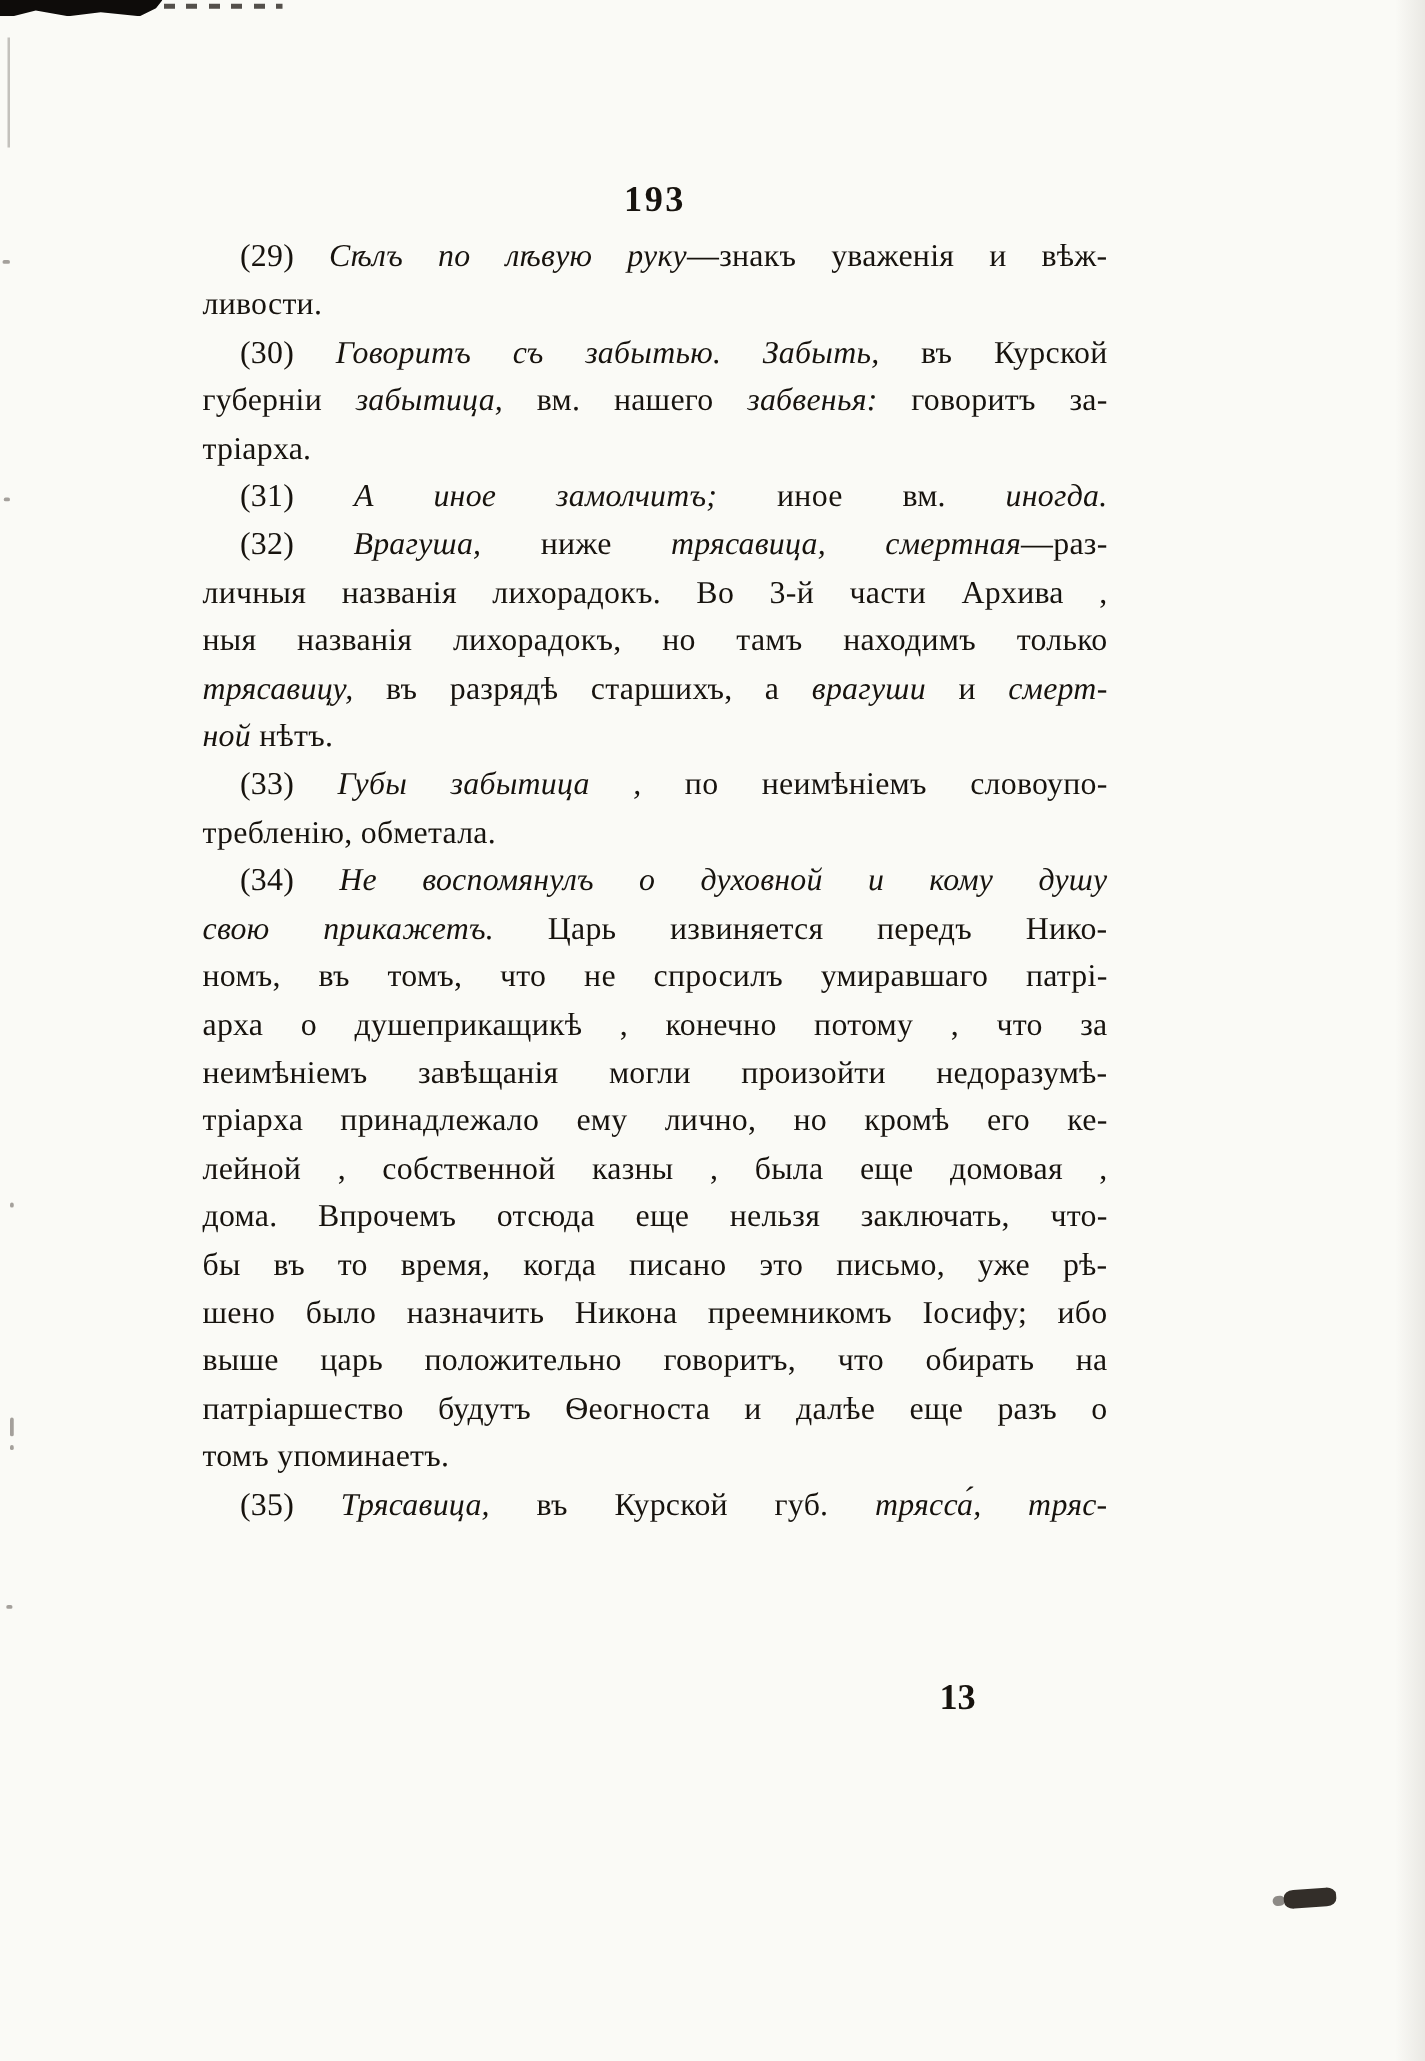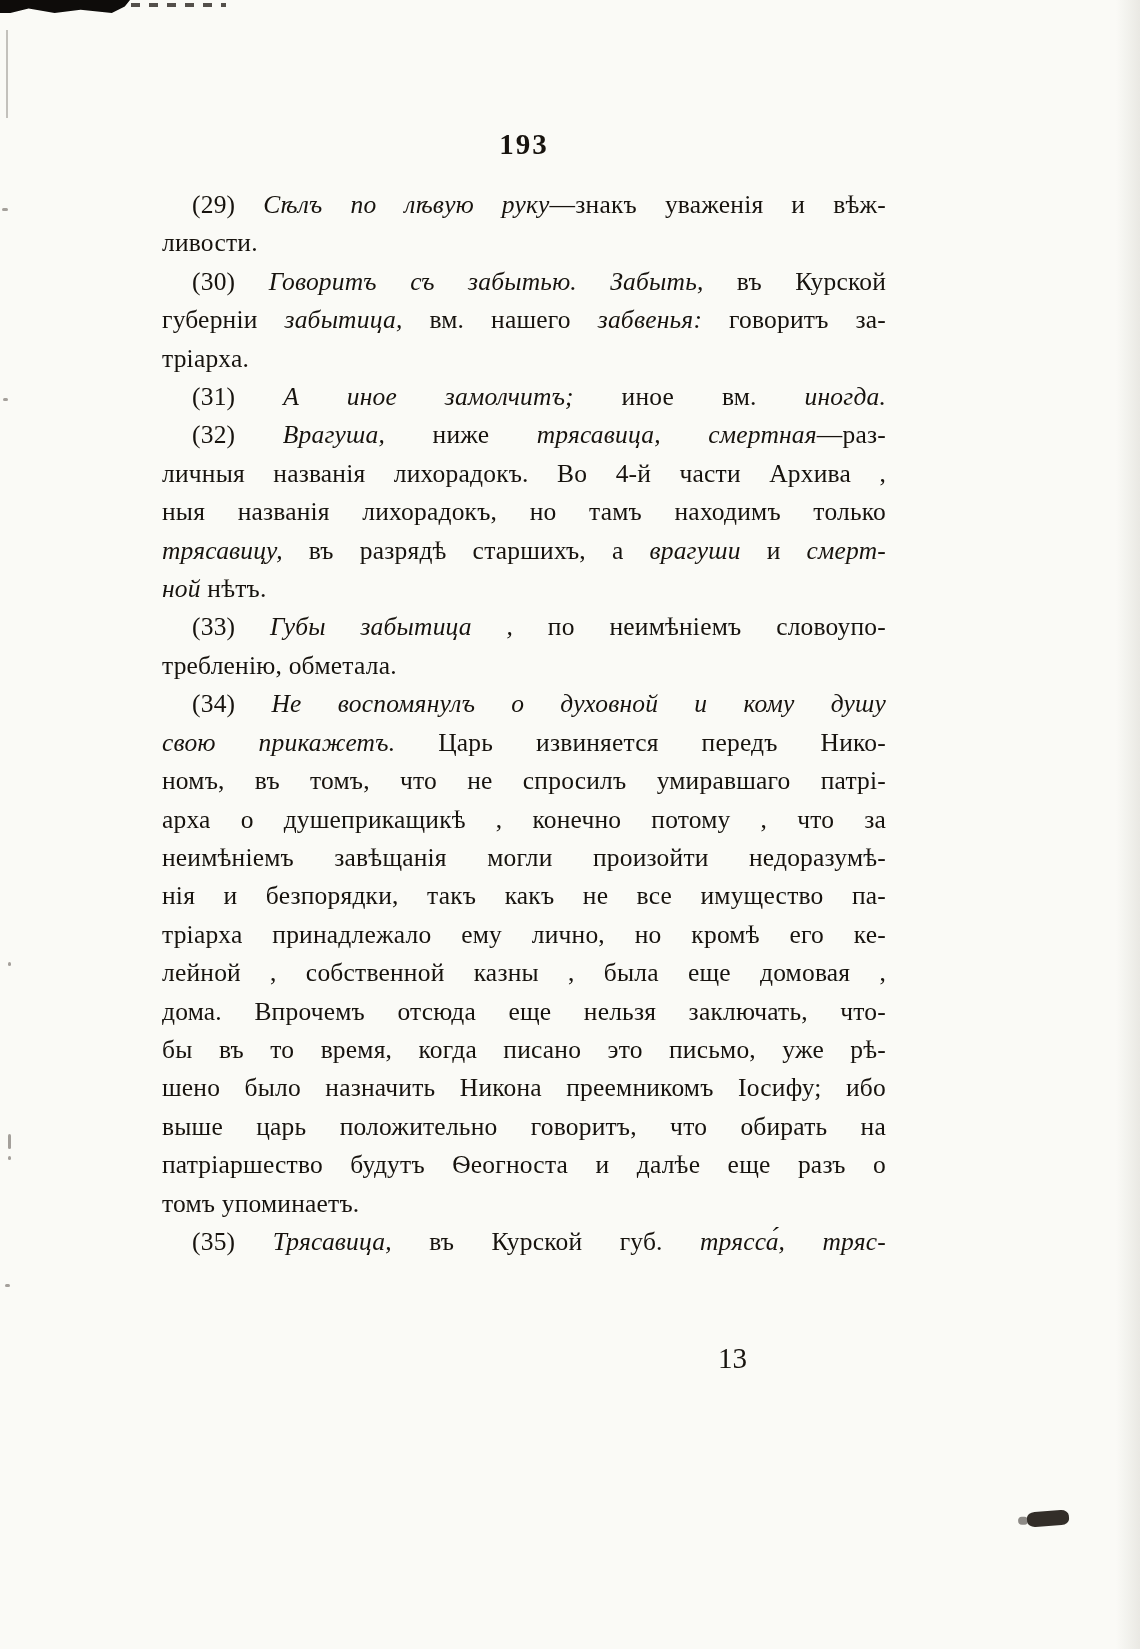--- a/index.html
+++ b/index.html
@@ -7,21 +7,21 @@
     position: relative;
     width: 1140px;
     height: 1649px;
     background: var(--paper, #fafaf6);
     color: var(--ink, #17130e);
     font-family: "Liberation Serif", "DejaVu Serif", serif;
     overflow: hidden;
   }
   .page-number {
     position: absolute;
-    top: 128px;
+    top: 144px;
     left: 162px;
     width: 724px;
     text-align: center;
     font-size: 29px;
     font-weight: 700;
     letter-spacing: 2px;
   }
   .text-block {
     position: absolute;
     left: 162px;
@@ -37,23 +37,23 @@
     text-align-last: justify;
   }
   .line.end { text-align-last: left; }
   .line.ind { text-indent: 30px; }
   .it { font-style: italic; }
   .signature {
     position: absolute;
     top: 1342px;
     left: 718px;
     width: 96px;
-    text-align: left;
+    text-align: center;
     font-size: 29px;
-    font-weight: 400;
+    font-weight: 700;
   }
   
   .artifact-top {
     position: absolute; top: 0; left: 0;
     width: 130px; height: 13px; background: #0e0c0a;
     clip-path: polygon(0 0,100% 0,96% 50%,86% 100%,62% 75%,42% 100%,22% 65%,8% 100%,0 100%);
   }
   .artifact-top-dashes {
     position: absolute; top: 3px; left: 131px; width: 95px; height: 4px;
     background: repeating-linear-gradient(to right, #2a2520 0 9px, transparent 9px 18px);
@@ -110,36 +110,35 @@
       <div class="paragraph">
         <div class="line ind"><span class="rm">(30) </span><span class="it">Говоритъ съ забытью. Забыть,</span><span class="rm"> въ Курской</span></div>
         <div class="line"><span class="rm">губерніи </span><span class="it">забытица,</span><span class="rm"> вм. нашего </span><span class="it">забвенья:</span><span class="rm"> говоритъ за-</span></div>
         <div class="line end"><span class="rm">тріарха.</span></div>
       </div>
       <div class="paragraph">
         <div class="line ind"><span class="rm">(31) </span><span class="it">А иное замолчитъ;</span><span class="rm"> иное вм. </span><span class="it">иногда.</span></div>
       </div>
       <div class="paragraph">
         <div class="line ind"><span class="rm">(32) </span><span class="it">Врагуша,</span><span class="rm"> ниже </span><span class="it">трясавица, смертная</span><span class="rm">—раз-</span></div>
-        <div class="line"><span class="rm">личныя названія лихорадокъ. Во 4-й части Архива ,</span></div>
+        <div class="line"><span class="rm">личныя названія лихорадокъ. Во 3-й части Архива ,</span></div>
         <div class="line"><span class="rm">ныя названія лихорадокъ, но тамъ находимъ только</span></div>
         <div class="line"><span class="it">трясавицу,</span><span class="rm"> въ разрядѣ старшихъ, а </span><span class="it">врагуши</span><span class="rm"> и </span><span class="it">смерт-</span></div>
         <div class="line end"><span class="it">ной</span><span class="rm"> нѣтъ.</span></div>
       </div>
       <div class="paragraph">
         <div class="line ind"><span class="rm">(33) </span><span class="it">Губы забытица ,</span><span class="rm"> по неимѣніемъ словоупо-</span></div>
         <div class="line end"><span class="rm">требленію, обметала.</span></div>
       </div>
       <div class="paragraph">
         <div class="line ind"><span class="rm">(34) </span><span class="it">Не воспомянулъ о духовной и кому душу</span></div>
         <div class="line"><span class="it">свою прикажетъ.</span><span class="rm"> Царь извиняется передъ Нико-</span></div>
         <div class="line"><span class="rm">номъ, въ томъ, что не спросилъ умиравшаго патрі-</span></div>
         <div class="line"><span class="rm">арха о душеприкащикѣ , конечно потому , что за</span></div>
         <div class="line"><span class="rm">неимѣніемъ завѣщанія могли произойти недоразумѣ-</span></div>
-        <div class="line"><span class="rm">нія и безпорядки, такъ какъ не все имущество па-</span></div>
         <div class="line"><span class="rm">тріарха принадлежало ему лично, но кромѣ его ке-</span></div>
         <div class="line"><span class="rm">лейной , собственной казны , была еще домовая ,</span></div>
         <div class="line"><span class="rm">дома. Впрочемъ отсюда еще нельзя заключать, что-</span></div>
         <div class="line"><span class="rm">бы въ то время, когда писано это письмо, уже рѣ-</span></div>
         <div class="line"><span class="rm">шено было назначить Никона преемникомъ Іосифу; ибо</span></div>
         <div class="line"><span class="rm">выше царь положительно говоритъ, что обирать на</span></div>
         <div class="line"><span class="rm">патріаршество будутъ Ѳеогноста и далѣе еще разъ о</span></div>
         <div class="line end"><span class="rm">томъ упоминаетъ.</span></div>
       </div>
       <div class="paragraph">

